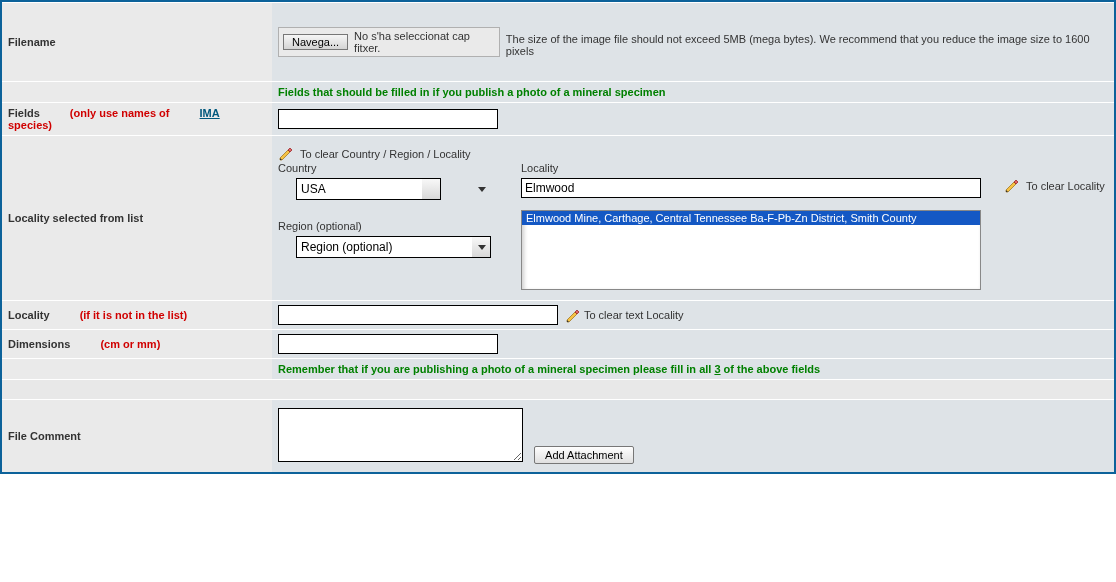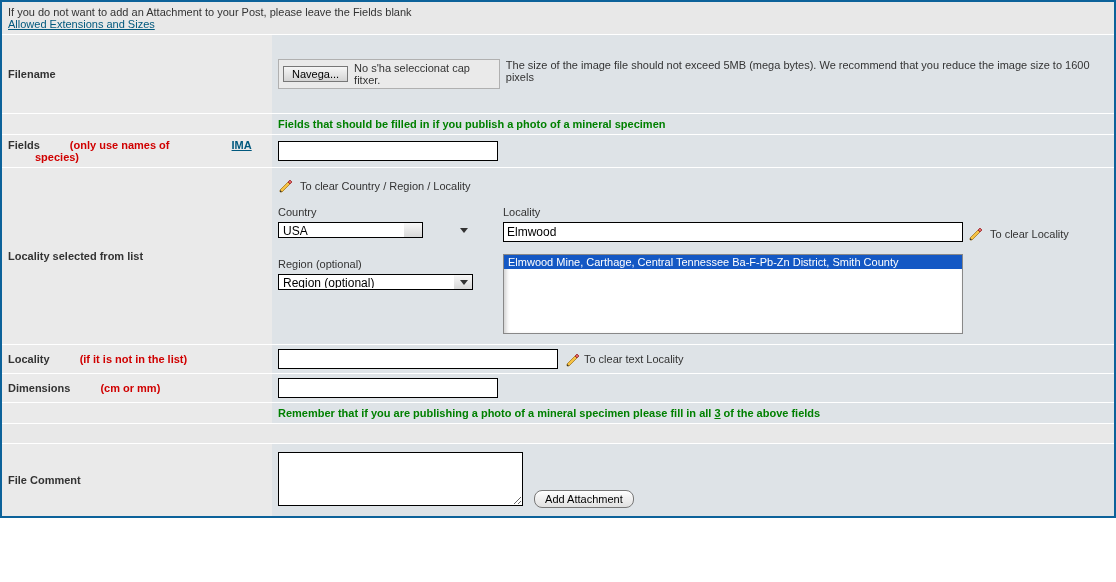--- a/index.html
+++ b/index.html
@@ -48,43 +48,44 @@
     color: #333;
     background: #eaeaea;
     border-top: 1px solid #fff;
   }
   .value-cell {
     background: #dee3e7;
     border-top: 1px solid #fff;
   }
   .red { color: #d00000; padding-left: 27px; }
   .green { color: #008000; font-weight: bold; }
-  .link-blue { color: #00587d; text-decoration: underline; cursor:pointer;margin-left:32px; }
+  .link-blue { color: #00587d; text-decoration: underline; cursor:pointer; }
   .row-spacer td { height: 20px; background:#e8e8e8; border-top:1px solid #fff; }
   .tall-row .label-cell, .tall-row .value-cell { padding-top: 24px; padding-bottom: 24px; }
 
   input[type="text"] {
     border: 1px solid #000;
     padding: 2px 3px;
     height: 20px;
     font-size: 12px;
     background:#fff;
   }
   select {
     border: 1px solid #000;
-    height: 16px;
+    height: 22px;
     font-size: 12px;
     background:#fff;
     -webkit-appearance:none;
     appearance:none;
     padding: 1px 20px 1px 4px;
     background-image: linear-gradient(to bottom, #f8f8f8, #d8d8d8);
     background-size: 18px 100%;
     background-position: right center;
     background-repeat: no-repeat;
+    margin-left: 18px;
   }
   .select-wrap { position: relative; display:inline-block; }
   .select-wrap::after {
     content: "";
     position:absolute;
     right:5px; top:50%; margin-top:-2px;
     border-left:4px solid transparent;
     border-right:4px solid transparent;
     border-top:5px solid #333;
     pointer-events:none;
@@ -95,32 +96,32 @@
     padding: 2px;
     resize: both;
     background:#fff;
   }
   .button {
     border: 1px solid #777;
     background: linear-gradient(to bottom, #fefefe, #e0e0e0);
     padding: 2px 10px;
     font-size: 11px;
     cursor: pointer;
-    border-radius: 8px;
+    border-radius: 2px;
   }
   .file-btn {
     border: 1px solid #777;
     background: linear-gradient(to bottom, #f6f6f6, #d4d4d4);
     padding: 1px 8px;
     font-size: 11px;
     cursor:pointer;
   }
   .file-row-wrap {
     display:flex;
-    align-items:flex-start;
+    align-items:flex-end;
     gap:6px;
   }
   .file-label-area {
     display:flex;
     align-items:center;
     gap:6px;
     border:1px solid #b0b0b0;
     padding:2px 4px;
     background:#eaeaea;
   }
@@ -159,24 +160,20 @@
     text-align:center;
     padding:4px 0;
   }
   .underline { text-decoration: underline; }
 </style>
 </head>
 <body>
 
 <div class="wrapper">
 
-  <div class="intro">
-    <span>If you do not want to add an Attachment to your Post, please leave the Fields blank</span><br>
-    <a href="#">Allowed Extensions and Sizes</a>
-  </div>
 
   <table class="form">
 
     <tbody>
         <tr class="tall-row">
       <td class="label-cell">Filename</td>
       <td class="value-cell">
         <div class="file-row-wrap">
           <span class="file-label-area">
             <button class="file-btn">Navega...</button>
@@ -199,21 +196,21 @@
         <span>Fields </span><span class="red">(only use names of </span><span class="link-blue red" style="color:#00587d">IMA</span><span class="red"> species)</span>
       </td>
       <td class="value-cell">
         <input type="text" style="width: 220px;" value="">
       </td>
     </tr>
 
     <tr>
       <td class="label-cell" style="vertical-align:middle">Locality selected from list</td>
       <td class="value-cell" style="padding:10px 6px">
-        <div class="clear-loc" style="margin-bottom:12px">
+        <div class="clear-loc" style="">
           <span class="icon-pencil">
             <svg width="16" height="16" viewBox="0 0 16 16">
                   <polygon points="2,14 4,14 12,6 10,4 2,12" fill="#f6c244" stroke="#8a5a00" stroke-width="0.6"></polygon>
                   <polygon points="10,4 12,6 14,4 12,2" fill="#d66" stroke="#800" stroke-width="0.6"></polygon>
                   <polygon points="2,14 2,12 4,14" fill="#333"></polygon>
                 </svg>
           </span>
           <span>To clear Country / Region / Locality</span>
         </div>
         <div class="locality-section">
@@ -227,21 +224,21 @@
             <div style="height:12px"></div>
             <span class="loc-label">Region (optional)</span>
             <span class="select-wrap">
               <select style="width:195px">
                 <option>Region (optional)</option>
               </select>
             </span>
           </div>
           <div class="loc-col">
             <span class="loc-label">Locality</span>
-            <div style="display:flex;gap:5px;align-items:flex-end">
+            <div style="display:flex;gap:23px;align-items:flex-start">
               <input type="text" style="width: 460px;" value="Elmwood">
               <div class="clear-loc">
                 <span class="icon-pencil">
                   <svg width="16" height="16" viewBox="0 0 16 16">
                         <polygon points="2,14 4,14 12,6 10,4 2,12" fill="#f6c244" stroke="#8a5a00" stroke-width="0.6"></polygon>
                         <polygon points="10,4 12,6 14,4 12,2" fill="#d66" stroke="#800" stroke-width="0.6"></polygon>
                         <polygon points="2,14 2,12 4,14" fill="#333"></polygon>
                       </svg>
                 </span>
                 <span>To clear Locality</span>

